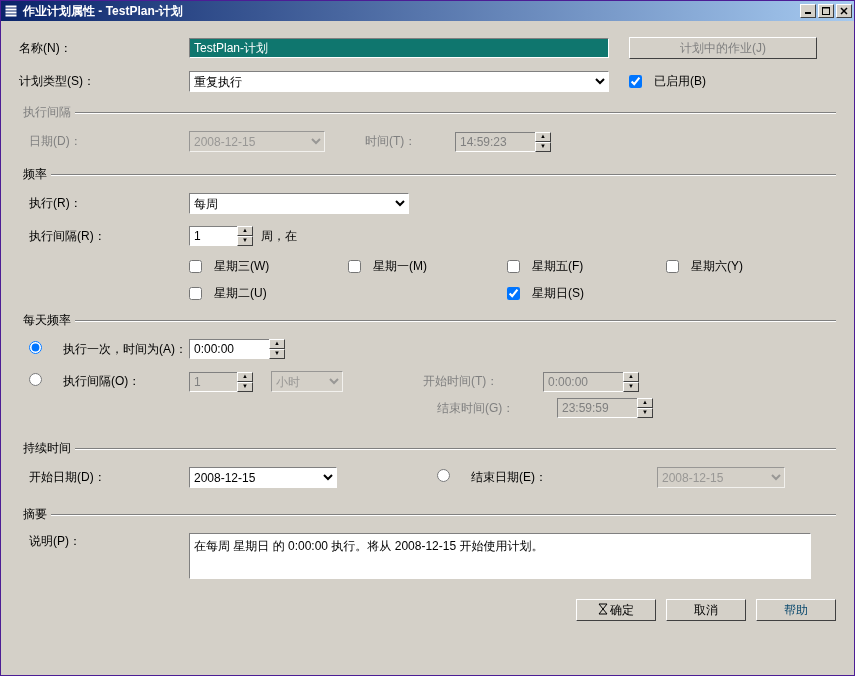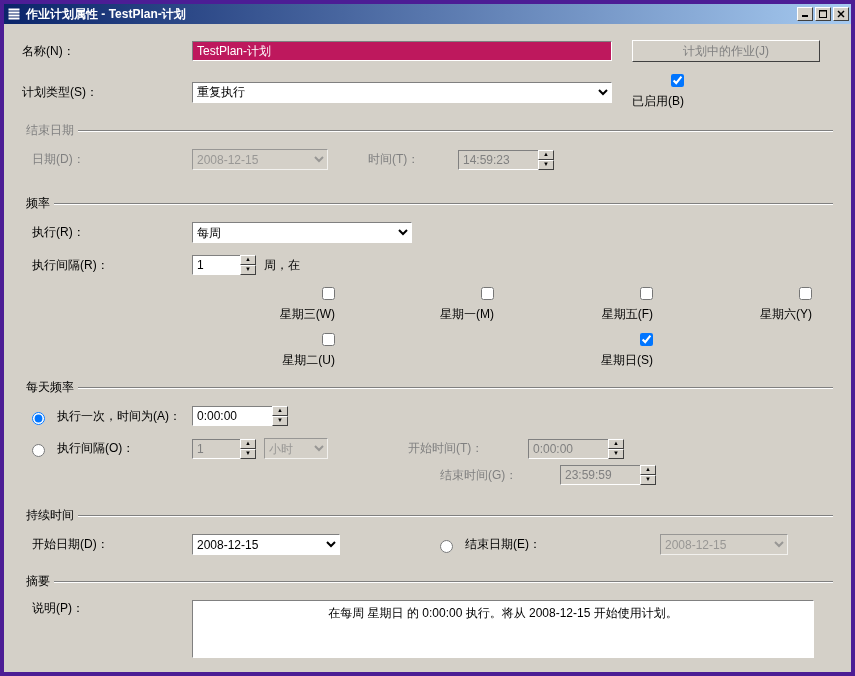--- a/index.html
+++ b/index.html
@@ -1,47 +1,47 @@
 <!DOCTYPE html>
 <html><head>
 <meta charset="utf-8">
 <style>
 * { box-sizing: border-box; }
 body { margin: 0; font-family: "SimSun", "Microsoft YaHei", Arial, sans-serif; font-size: 12px; background: #808080; }
-.window { width: 855px; height: 676px; background: #d4d0c8; border: 4px solid #4c1d95; display: flex; flex-direction: column; }
+.window { width: 855px; height: 676px; background: #d4d0c8; border: 1px solid #4c1d95; display: flex; flex-direction: column; }
 .titlebar { background: linear-gradient(to right, #0a246a, #a6caf0); color: #fff; height: 20px; display: flex; align-items: center; padding: 0 2px; }
 .titlebar-icon { width: 16px; height: 16px; margin-right: 4px; display: inline-flex; align-items: center; justify-content: center; }
 .titlebar-title { flex: 1; font-weight: bold; }
 .win-buttons { display: flex; gap: 0; }
 .win-btn { width: 16px; height: 14px; background: #d4d0c8; border: 1px solid; border-color: #fff #404040 #404040 #fff; display: flex; align-items: center; justify-content: center; font-size: 9px; font-family: Arial; cursor: default; margin-left: 2px; }
 .content { flex: 1; padding: 16px 18px 12px 18px; overflow: hidden; }
 .row { display: flex; align-items: center; margin-bottom: 12px; }
 .label { width: 170px; }
 .disabled-label { color: #808080; }
 legend.disabled-label { color: #808080; padding: 0 4px; }
 legend { padding: 0 4px; }
 input[type=text].tb { height: 20px; border: 1px solid; border-color: #808080 #fff #fff #808080; padding: 2px 4px; font-size: 12px; }
-.tb-selected { background: #be185d; color: #fff; }
+.tb-selected { background: #0f766e; color: #fff; }
 select.combo { height: 21px; border: 1px solid; border-color: #808080 #fff #fff #808080; background: #fff; font-size: 12px; }
 .combo-disabled { background: #d4d0c8 !important; color: #808080; }
 .btn { height: 22px; background: #d4d0c8; border: 1px solid; border-color: #fff #404040 #404040 #fff; padding: 0 12px; font-size: 12px; cursor: default; display: inline-flex; align-items: center; justify-content: center; }
 fieldset { border: 1px solid #fff; border-top-color: #808080; border-left-color: #808080; padding: 12px 10px 6px 10px; margin: 0 0 10px 0; }
 fieldset.flat { border: none; border-top: 1px solid #808080; box-shadow: 0 1px 0 #fff inset; padding: 10px 0 4px 0; margin: 6px 0; position: relative; }
 fieldset.flat > legend { position: relative; top: 0; background: #d4d0c8; }
 .spinner { display: inline-flex; height: 20px; }
 .spinner input { width: 80px; border: 1px solid; border-color: #808080 #fff #fff #808080; border-right: none; padding: 2px 4px; font-size: 12px; }
 .spinner .sp-btns { display: flex; flex-direction: column; }
 .spinner .sp-btn { width: 16px; height: 10px; background: #d4d0c8; border: 1px solid; border-color: #fff #404040 #404040 #fff; font-size: 6px; line-height: 6px; text-align: center; cursor: default; }
 .spinner.disabled input { background: #d4d0c8; color: #808080; }
-.chk { display: inline-flex; align-items: flex-end; gap: 6px; flex-direction: column; }
+.chk { display: inline-flex; align-items: center; gap: 12px; }
 .chk input { width: 13px; height: 13px; margin: 0; }
-.rad { display: inline-flex; align-items: flex-end; gap: 12px; }
+.rad { display: inline-flex; align-items: flex-start; gap: 21px; }
 .rad input { margin: 0; }
 .weekday-grid { display: grid; grid-template-columns: repeat(4, 1fr); gap: 10px 16px; }
-textarea.desc { width: 622px; height: 58px; border: 1px solid; border-color: #808080 #fff #fff #808080; padding: 4px; font-size: 12px; font-family: inherit; resize: none; text-align: center; }
+textarea.desc { width: 622px; height: 46px; border: 1px solid; border-color: #808080 #fff #fff #808080; padding: 4px; font-size: 12px; font-family: inherit; resize: none; }
 .bottom-bar { display: flex; justify-content: flex-end; gap: 10px; padding: 6px 0 0 0; }
 .bottom-bar .btn { width: 80px; }
 .hourglass { display:inline-block; }
 </style>
 </head>
 <body>
 
 <div class="window">
   <div class="titlebar">
     <span class="titlebar-icon">
@@ -89,22 +89,22 @@
         <option>重复执行</option>
       </select>
       <div style="width:20px"></div>
       <label class="chk">
         <input type="checkbox" checked="" style="">
         <span>已启用(B)</span>
       </label>
     </div>
 
     <fieldset class="flat">
-      <legend class="disabled-label">结束日期</legend>
-      <div class="row" style="margin-bottom:15px">
+      <legend class="disabled-label">执行间隔</legend>
+      <div class="row" style="margin-bottom:4px">
         <span class="label disabled-label" style="padding-left:10px">日期(D)：</span>
         <select class="combo combo-disabled" style="width:136px" disabled="">
           <option>2008-12-15</option>
         </select>
         <span style="width:40px"></span>
         <span class="disabled-label" style="width:90px">时间(T)：</span>
         <div class="spinner disabled">
           <input type="text" disabled="" value="14:59:23" style="">
           <div class="sp-btns">
               <div class="sp-btn">▲</div>
@@ -182,21 +182,21 @@
           <input type="radio" name="daily" style="">
           <span>执行间隔(O)：</span>
         </label>
         <div class="spinner disabled">
           <input type="text" style="width: 48px;" disabled="" value="1">
           <div class="sp-btns">
               <div class="sp-btn">▲</div>
               <div class="sp-btn">▼</div>
             </div>
         </div>
-        <select class="combo combo-disabled" style="width:64px;margin-left:8px" disabled="">
+        <select class="combo combo-disabled" style="width:72px;margin-left:18px" disabled="">
           <option>小时</option>
         </select>
         <span style="width:80px"></span>
         <span class="disabled-label" style="width:120px">开始时间(T)：</span>
         <div class="spinner disabled">
           <input type="text" disabled="" value="0:00:00" style="">
           <div class="sp-btns">
               <div class="sp-btn">▲</div>
               <div class="sp-btn">▼</div>
             </div>

